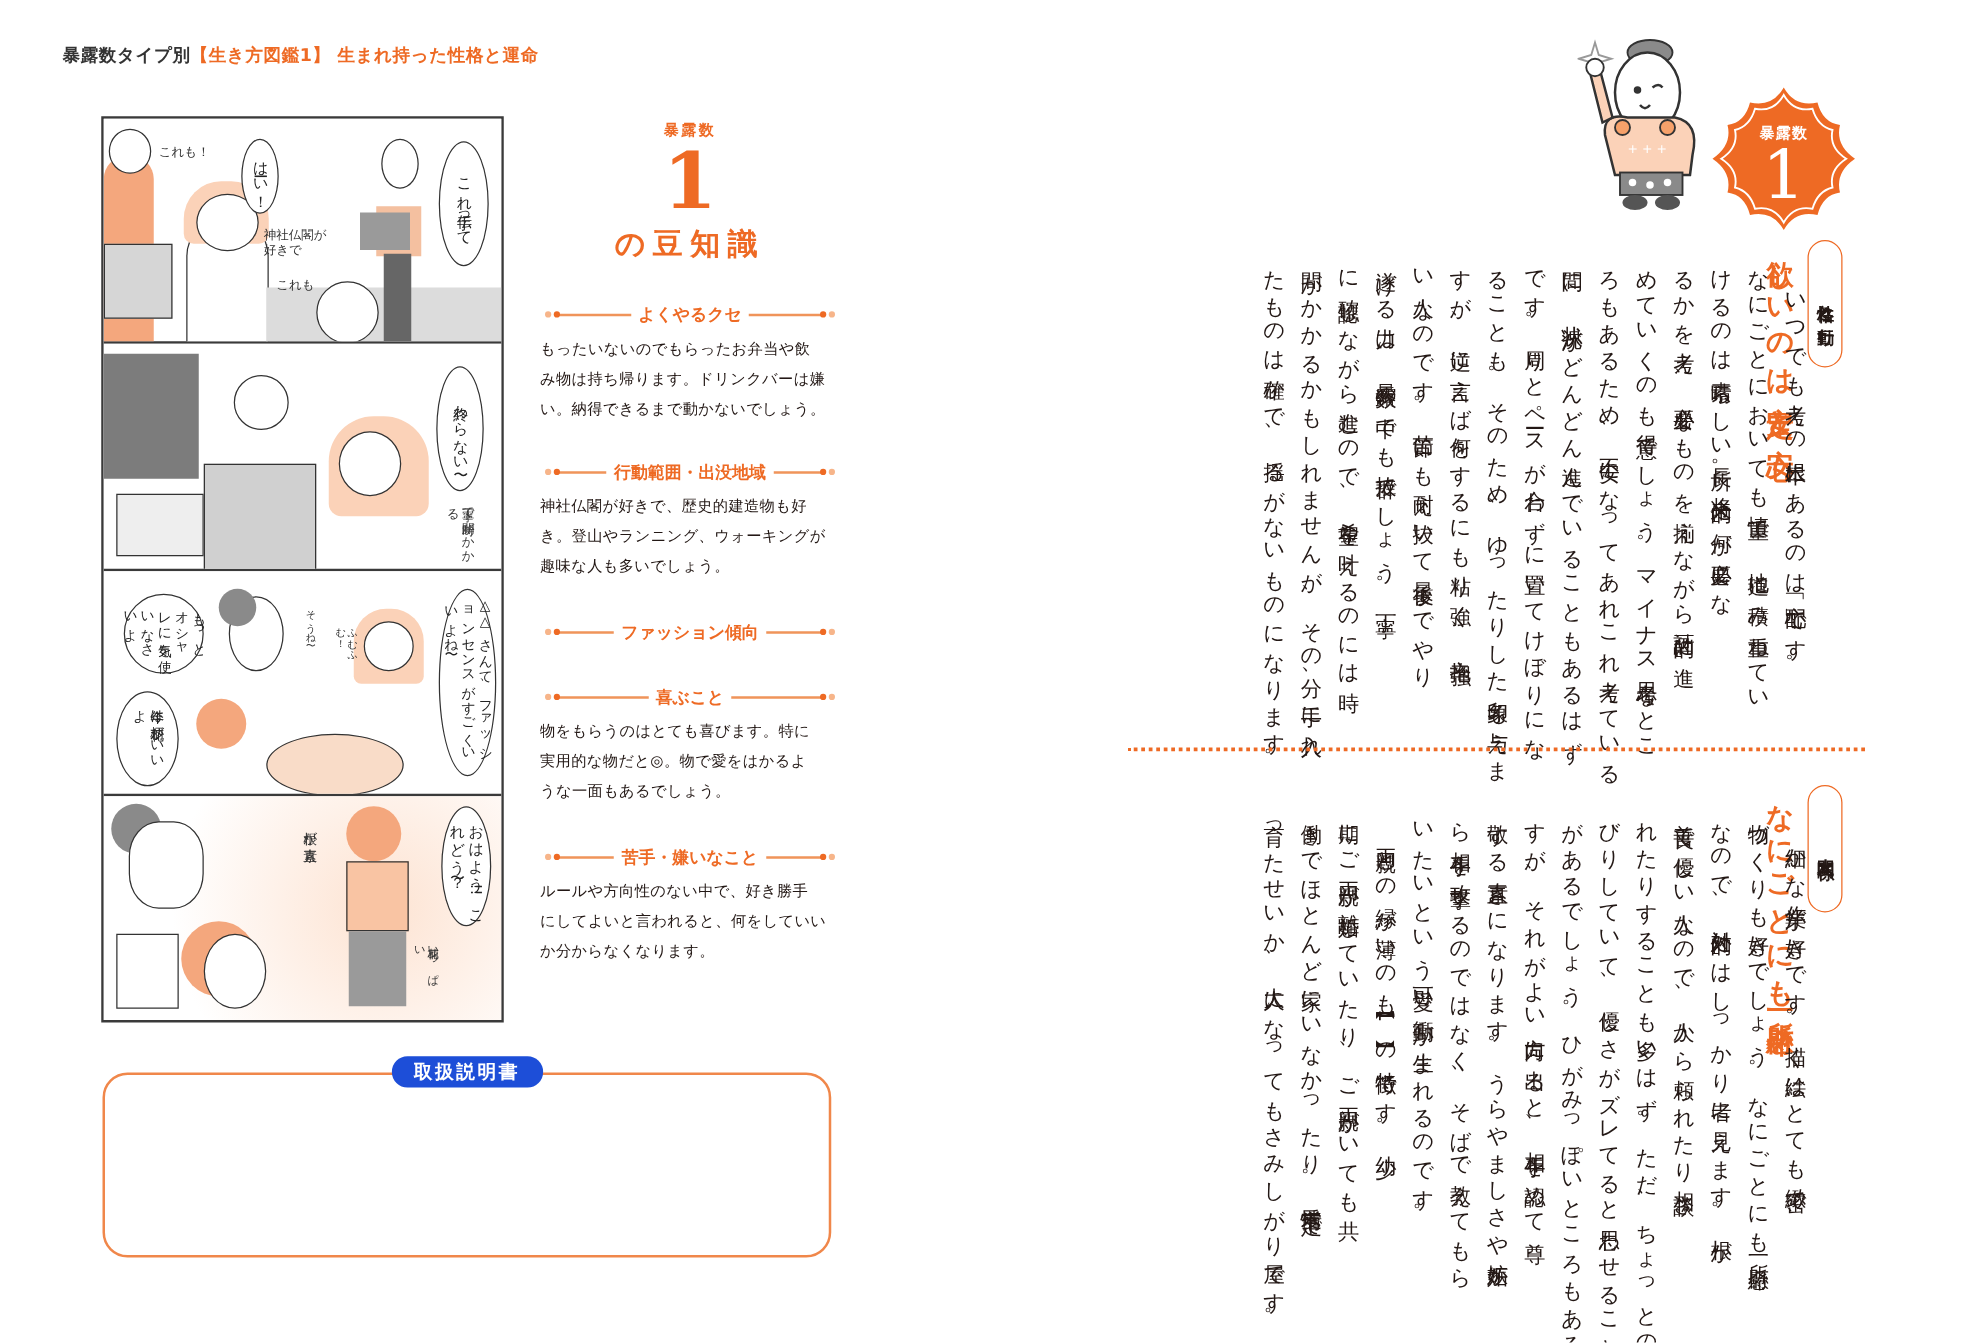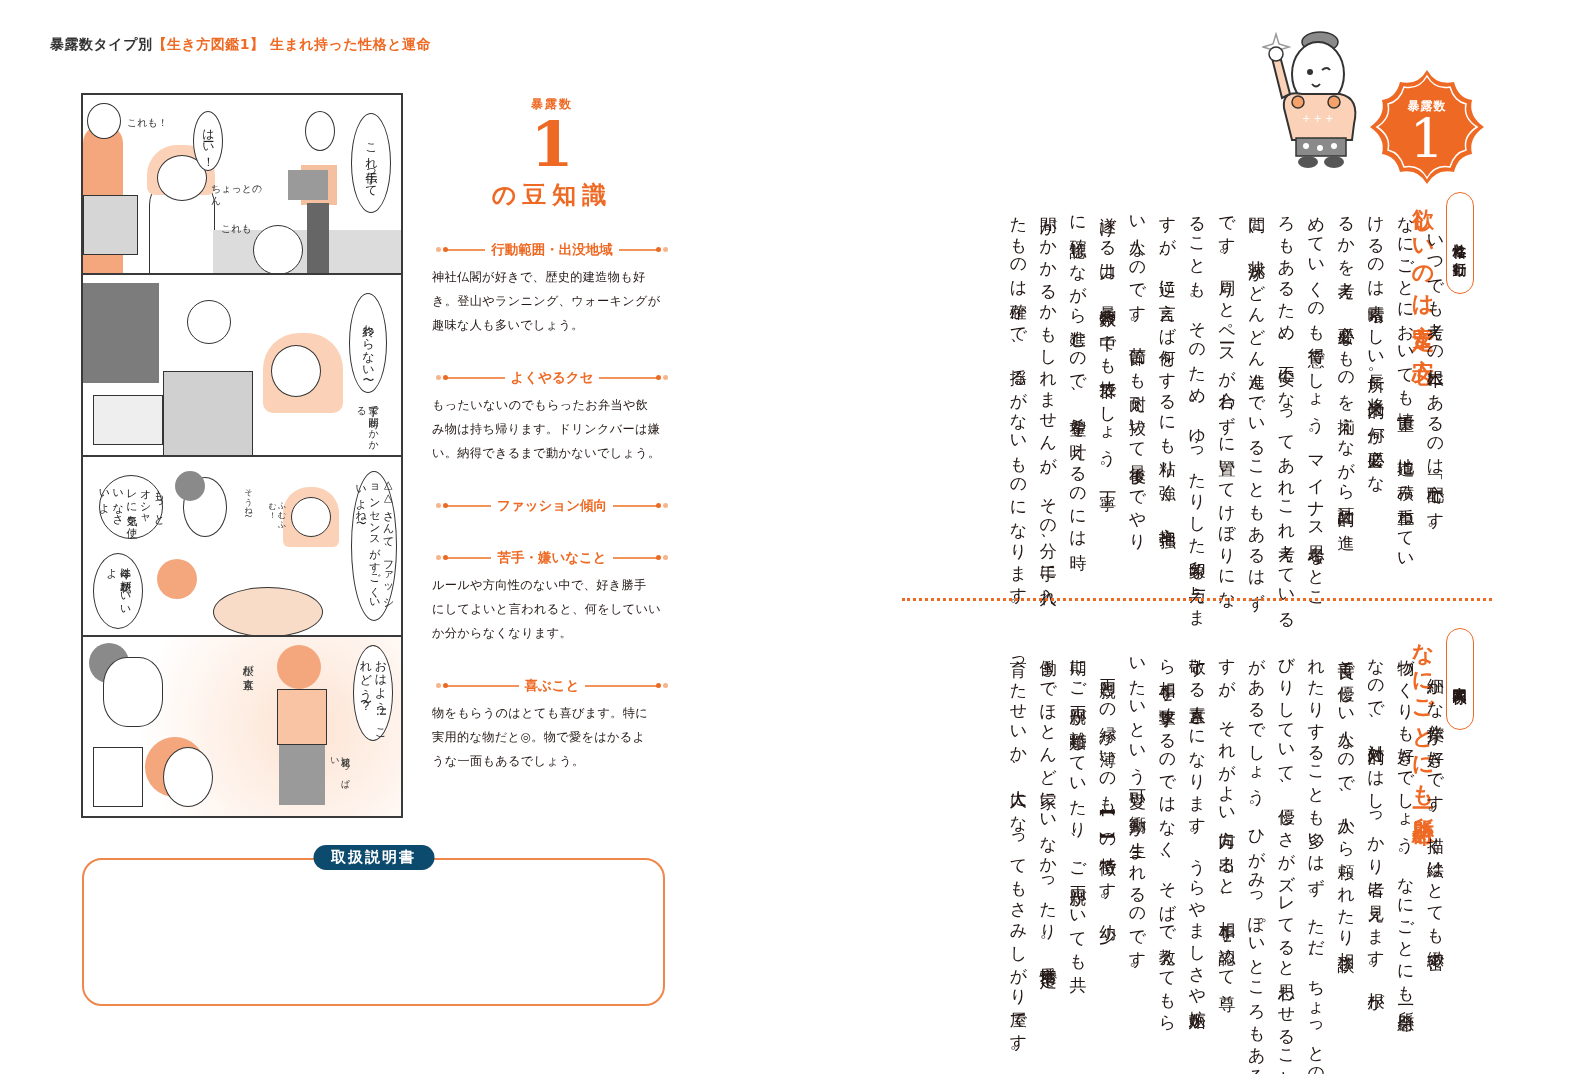--- a/index.html
+++ b/index.html
@@ -36,21 +36,21 @@
   .tip-head { display: flex; align-items: center; justify-content: center; gap: 6px; height: 22px; color: #ee6a24; font-weight: bold; font-size: 13.5px; }
   .tip-line { flex: 1; height: 1.5px; background: #f0945a; position: relative; }
   .tip-line.l::before { content: ""; position: absolute; left: -8px; top: -2px; width: 5px; height: 5px; border-radius: 50%; background: #f7b58a; }
   .tip-line.l::after { content: ""; position: absolute; left: -1px; top: -2px; width: 5px; height: 5px; border-radius: 50%; background: #ee6a24; }
   .tip-line.r::before { content: ""; position: absolute; right: -1px; top: -2px; width: 5px; height: 5px; border-radius: 50%; background: #ee6a24; }
   .tip-line.r::after { content: ""; position: absolute; right: -8px; top: -2px; width: 5px; height: 5px; border-radius: 50%; background: #f7b58a; }
   .tip-body { font-size: 12.2px; line-height: 24px; margin-top: 4px; letter-spacing: 0.3px; color: #231815; }
 
   
   .manual { position: absolute; left: 82px; top: 858px; width: 583px; height: 148px; border: 2px solid #f0874a; border-radius: 20px; }
-  .manual-title { position: absolute; left: 50%; top: -15px; transform: translateX(-50%); background: #0c4a6e; color: #fff; font-weight: bold; font-size: 15px; padding: 3px 18px; border-radius: 14px; letter-spacing: 2px; white-space: nowrap; }
+  .manual-title { position: absolute; left: 50%; top: -15px; transform: translateX(-50%); background: #1d4ed8; color: #fff; font-weight: bold; font-size: 15px; padding: 3px 18px; border-radius: 14px; letter-spacing: 2px; white-space: nowrap; }
   .manual-body { position: absolute; left: 22px; right: 22px; top: 24px; font-size: 12.6px; line-height: 26px; }
   .manual-body .ml { border-bottom: 1.5px dotted #f0945a; white-space: nowrap; }
   .manual-body .ml:first-child { border-top: 1.5px dotted #f0945a; }
 
   
   .badge { position: absolute; left: 1368px; top: 68px; width: 118px; height: 118px; }
   .badge-label { position: absolute; left: 0; right: 0; top: 30px; text-align: center; color: #fff; font-size: 12px; font-weight: bold; letter-spacing: 1px; }
   .badge-num { position: absolute; left: 0; right: 0; top: 42px; text-align: center; color: #fff; font-family: "DejaVu Serif", "Liberation Serif", serif; font-size: 54px; line-height: 60px; }
 
   .mascot { position: absolute; left: 1262px; top: 28px; width: 110px; height: 140px; }
@@ -80,21 +80,21 @@
     <div class="fig-grey" style="left:130px;top:135px;width:188px;height:45px;background:#dcdcdc;"></div>
     <div class="fig-outline" style="left:170px;top:130px;width:50px;height:50px;border-radius:50%;"></div>
     <div class="fig-skin" style="left:218px;top:70px;width:36px;height:40px;background:#f4c0a0;"></div>
     <div class="fig-outline" style="left:222px;top:16px;width:30px;height:40px;border-radius:50%;"></div>
     <div class="fig-grey" style="left:205px;top:75px;width:40px;height:30px;background:#9a9a9a;"></div>
     <div class="fig-grey" style="left:224px;top:108px;width:22px;height:70px;background:#666;"></div>
     <div class="bubble" style="left:268px;top:18px;width:40px;height:100px;">これ手伝って</div>
     <div class="bubble" style="left:110px;top:16px;width:30px;height:60px;">はーい！</div>
     <div class="note h" style="left:44px;top:22px;">これも！</div>
     <div class="note h" style="left:138px;top:128px;">これも</div>
-    <div class="note h orange" style="left:128px;top:88px;width:60px;white-space:normal;">ちょっとのん</div>
+    <div class="note h orange" style="left:128px;top:88px;width:60px;white-space:normal;">神社仏閣が好きで</div>
   </div>
 
   <div class="panel p2">
     <div class="fig-grey" style="left:0;top:8px;width:76px;height:100px;background:#7c7c7c;"></div>
     <div class="fig-outline" style="left:104px;top:25px;width:44px;height:44px;border-radius:50%;"></div>
     <div class="fig-outline" style="left:10px;top:120px;width:70px;height:50px;background:#eee;"></div>
     <div class="fig-outline" style="left:80px;top:96px;width:90px;height:90px;background:#d0d0d0;"></div>
     <div class="fig-skin" style="left:180px;top:58px;width:80px;height:80px;border-radius:36px 36px 10px 10px;"></div>
     <div class="fig-outline" style="left:188px;top:70px;width:50px;height:52px;border-radius:50%;"></div>
     <div class="bubble" style="left:266px;top:18px;width:38px;height:100px;">終わらない〜</div>
@@ -130,77 +130,77 @@
   </div>
 </div>
 
 <div class="mame">
   <div class="mame-top">
     <div class="mame-label">暴露数</div>
     <div class="mame-num">1</div>
     <div class="mame-sub">の豆知識</div>
   </div>
 
+  <div class="tip" style="margin-top:30px;">
+    <div class="tip-head">
+        <span class="tip-line l" style="margin-left:12px;"></span>
+        <span>よくやるクセ</span>
+        <span class="tip-line r" style="margin-right:12px;"></span>
+      </div>
+    <div class="tip-body">
+      <div>もったいないのでもらったお弁当や飲</div>
+      <div>み物は持ち帰ります。ドリンクバーは嫌</div>
+      <div>い。納得できるまで動かないでしょう。</div>
+    </div>
+  </div>
+
   <div class="tip" style="margin-top:28px;">
     <div class="tip-head">
         <span class="tip-line l" style="margin-left:12px;"></span>
         <span>行動範囲・出没地域</span>
         <span class="tip-line r" style="margin-right:12px;"></span>
       </div>
     <div class="tip-body">
       <div>神社仏閣が好きで、歴史的建造物も好</div>
       <div>き。登山やランニング、ウォーキングが</div>
       <div>趣味な人も多いでしょう。</div>
     </div>
   </div>
 
   <div class="tip" style="margin-top:30px;">
     <div class="tip-head">
         <span class="tip-line l" style="margin-left:12px;"></span>
-        <span>よくやるクセ</span>
-        <span class="tip-line r" style="margin-right:12px;"></span>
-      </div>
-    <div class="tip-body">
-      <div>もったいないのでもらったお弁当や飲</div>
-      <div>み物は持ち帰ります。ドリンクバーは嫌</div>
-      <div>い。納得できるまで動かないでしょう。</div>
-    </div>
-  </div>
-
-  <div class="tip" style="margin-top:30px;">
-    <div class="tip-head">
-        <span class="tip-line l" style="margin-left:12px;"></span>
         <span>ファッション傾向</span>
         <span class="tip-line r" style="margin-right:12px;"></span>
       </div>
+  </div>
+
+  <div class="tip" style="margin-top:30px;">
+    <div class="tip-head">
+        <span class="tip-line l" style="margin-left:12px;"></span>
+        <span>喜ぶこと</span>
+        <span class="tip-line r" style="margin-right:12px;"></span>
+      </div>
+    <div class="tip-body">
+      <div>物をもらうのはとても喜びます。特に</div>
+      <div>実用的な物だと◎。物で愛をはかるよ</div>
+      <div>うな一面もあるでしょう。</div>
+    </div>
   </div>
 
   <div class="tip" style="margin-top:30px;">
     <div class="tip-head">
         <span class="tip-line l" style="margin-left:12px;"></span>
         <span>苦手・嫌いなこと</span>
         <span class="tip-line r" style="margin-right:12px;"></span>
       </div>
     <div class="tip-body">
       <div>ルールや方向性のない中で、好き勝手</div>
       <div>にしてよいと言われると、何をしていい</div>
       <div>か分からなくなります。</div>
-    </div>
-  </div>
-
-  <div class="tip" style="margin-top:30px;">
-    <div class="tip-head">
-        <span class="tip-line l" style="margin-left:12px;"></span>
-        <span>喜ぶこと</span>
-        <span class="tip-line r" style="margin-right:12px;"></span>
-      </div>
-    <div class="tip-body">
-      <div>物をもらうのはとても喜びます。特に</div>
-      <div>実用的な物だと◎。物で愛をはかるよ</div>
-      <div>うな一面もあるでしょう。</div>
     </div>
   </div>
 </div>
 
 <div class="manual">
   <div class="manual-title">取扱説明書</div>
 </div>
 
 <div class="mascot">
   <svg width="110" height="140" viewBox="0 0 110 140">

